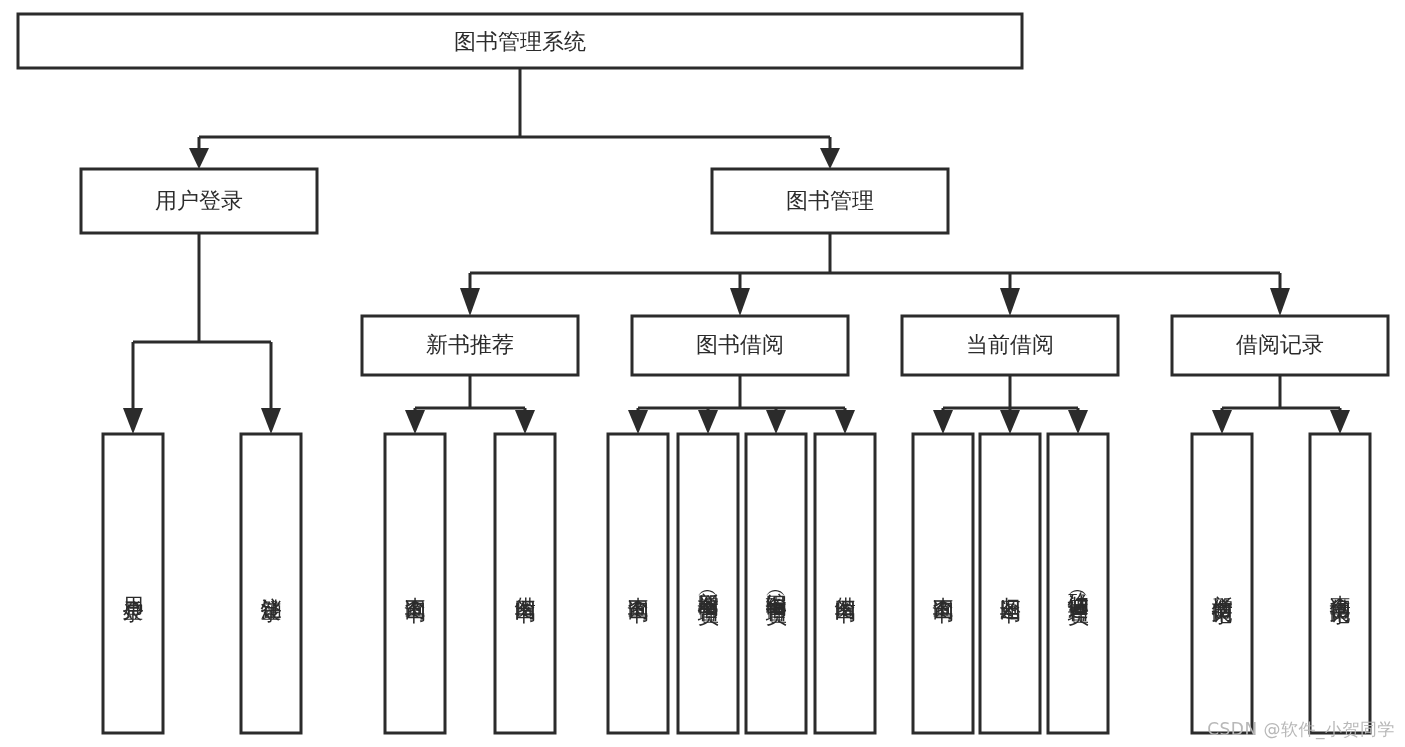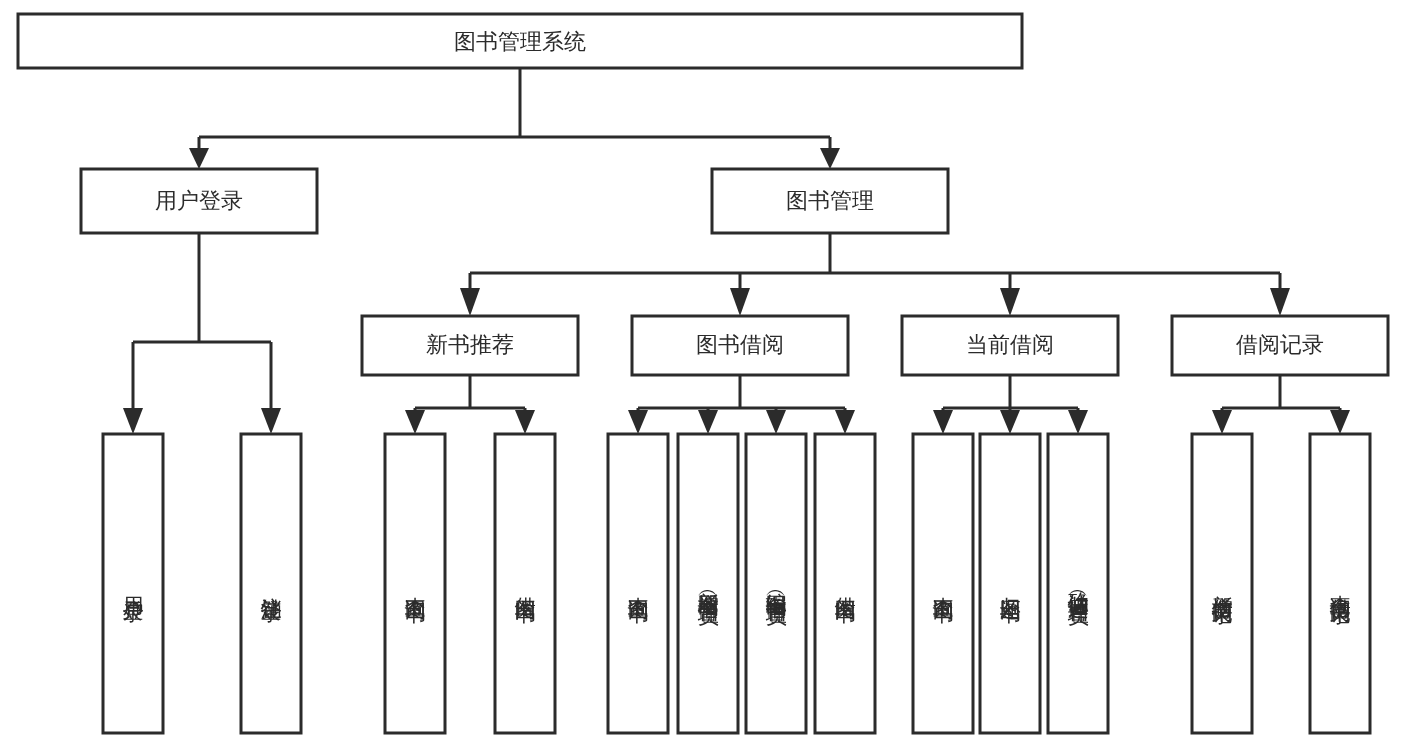--- a/index.html
+++ b/index.html
@@ -223,14 +223,15 @@
     <span class="leaf-label">确认归还（管理员）</span>
   </div>
 
   <div class="leaf-label-wrap" style="left:1192px;top:434px;width:60px;height:299px;">
     <span class="leaf-label">新增借阅记录</span>
   </div>
   <div class="leaf-label-wrap" style="left:1310px;top:434px;width:60px;height:299px;">
     <span class="leaf-label">查询借阅记录</span>
   </div>
 
+  <div class="watermark">CSDN @软件_小贺同学</div>
 
 </div>
 
 </body></html>

